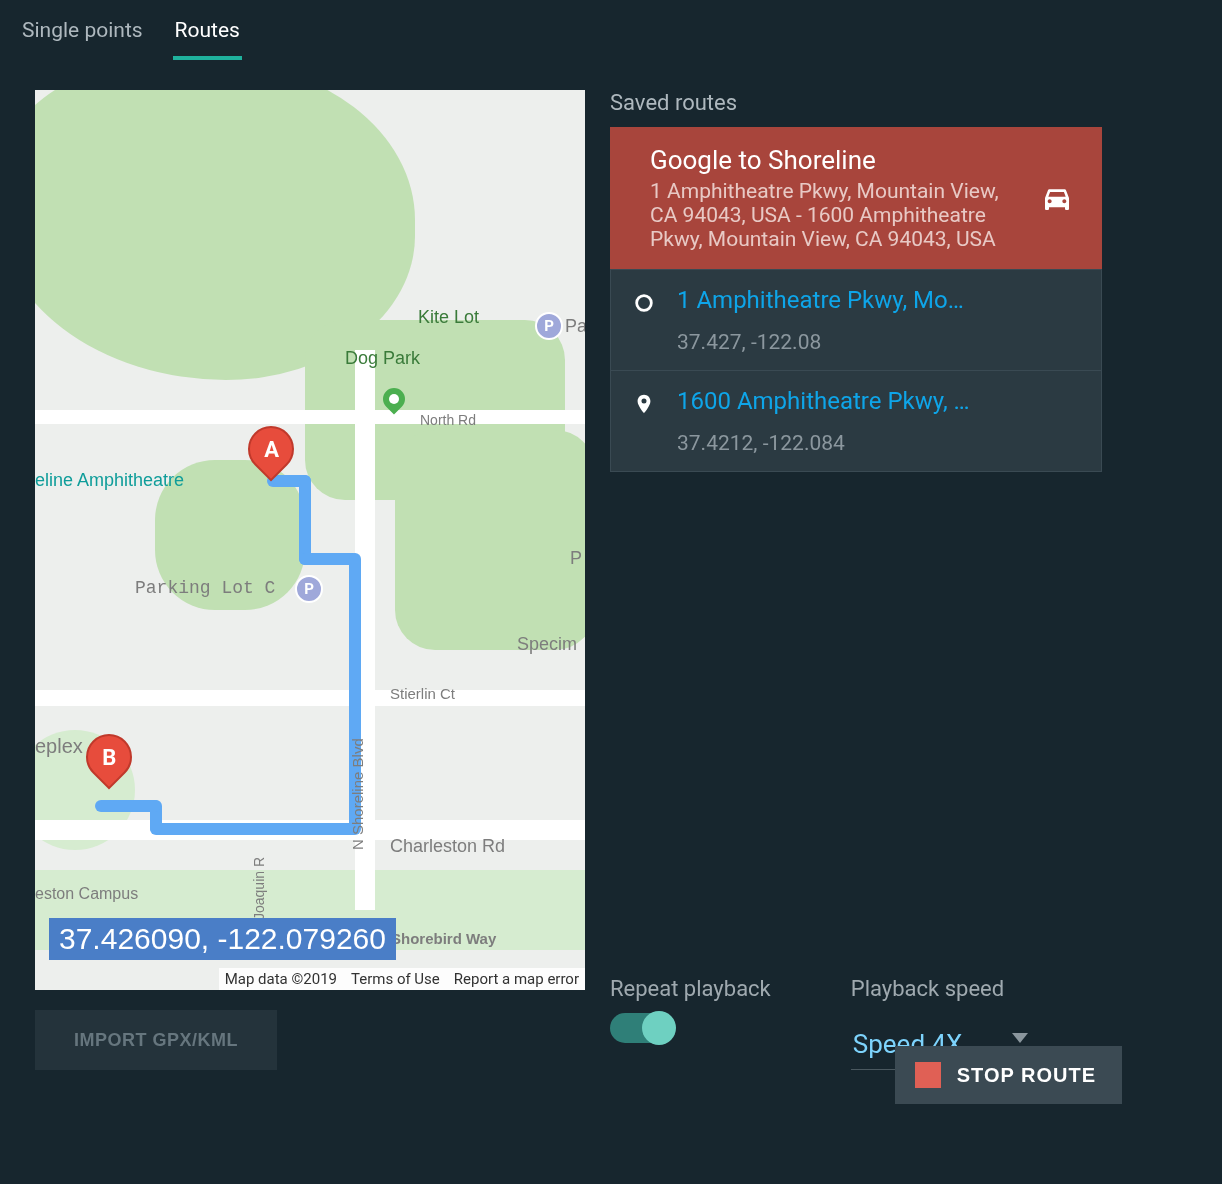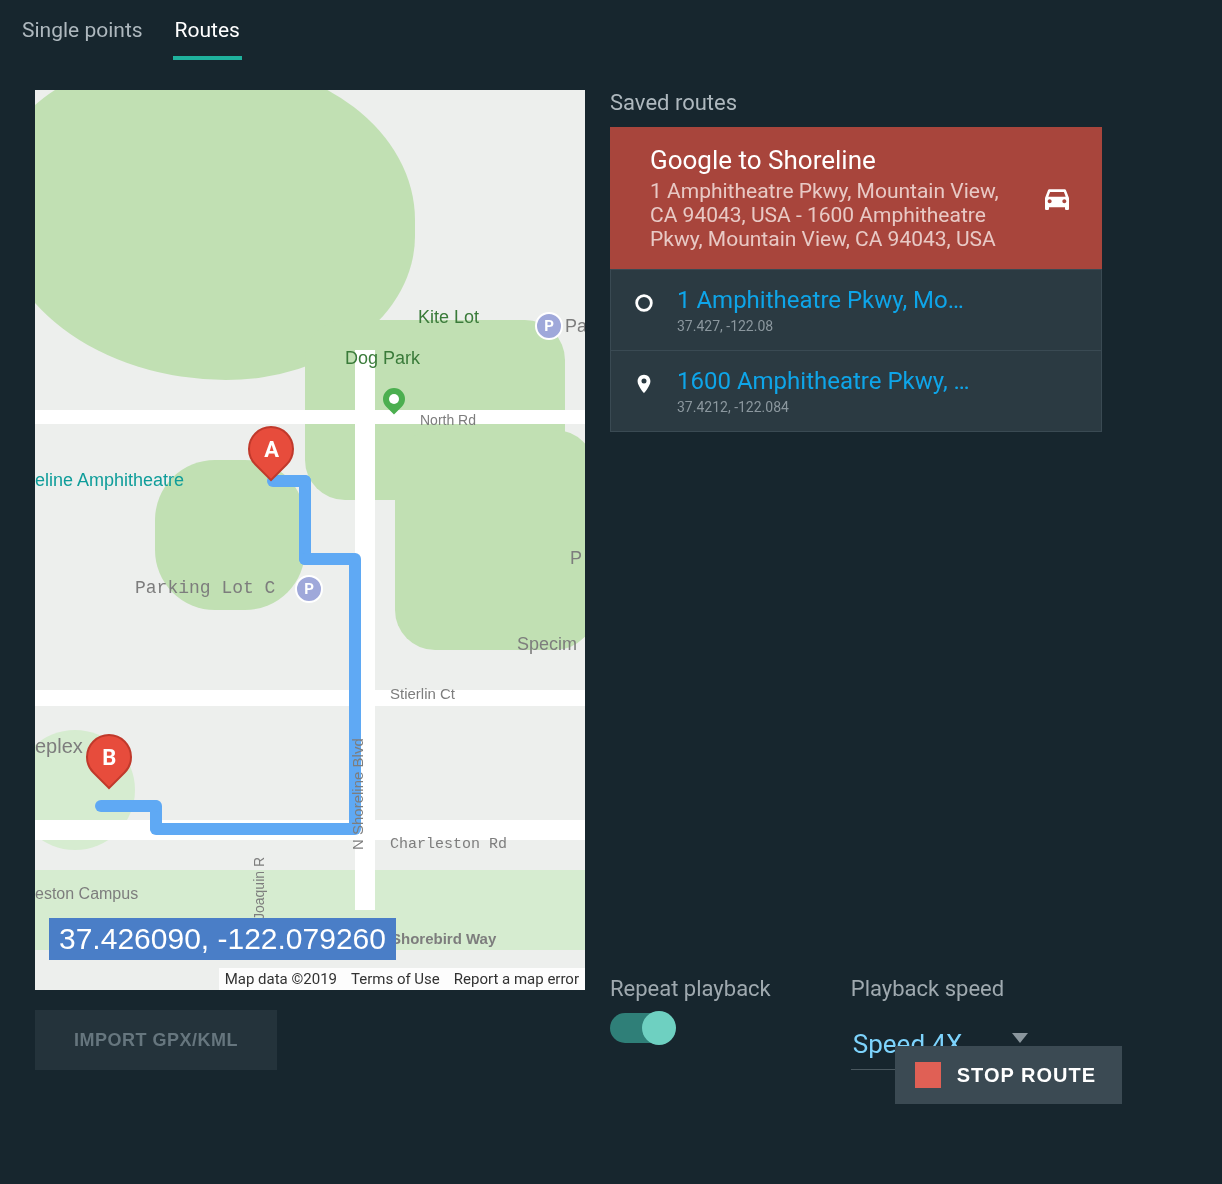--- a/index.html
+++ b/index.html
@@ -189,22 +189,22 @@
   .wp-title {
     color: #0ea5e9;
     font-size: 24px;
     white-space: nowrap;
     overflow: hidden;
     text-overflow: ellipsis;
     max-width: 360px;
   }
   .wp-coords {
     color: #8b979e;
-    font-size: 14px;
-    margin-top: 4px;
+    font-size: 21px;
+    margin-top: 16px;
   }
 
   
   .controls {
     margin-top: auto;
     padding-top: 40px;
     display:flex;
     gap: 80px;
     align-items: flex-start;
   }
@@ -326,21 +326,21 @@
           <span>B</span>
         </div>
 
       <div class="map-label" style="left:383px;top:217px;">Kite Lot</div>
       <div class="map-label" style="left:310px;top:258px;">Dog Park</div>
       <div class="map-label teal" style="left:0px;top:380px;">eline Amphitheatre</div>
       <div class="map-label gray" style="left:100px;top:488px;font-family:Liberation Mono, monospace;">Parking Lot C</div>
       <div class="map-label gray" style="left:482px;top:544px;">Specim</div>
       <div class="map-label gray" style="left:355px;top:595px;font-size:15px;">Stierlin Ct</div>
       <div class="map-label gray" style="left:314px;top:760px;font-size:15px;transform:rotate(-90deg);transform-origin:left top;">N Shoreline Blvd</div>
-      <div class="map-label gray" style="left:355px;top:746px;font-size:15px;font-family:Liberation Mono, monospace;">Charleston Rd</div>
+      <div class="map-label gray" style="left:355px;top:746px;font-size:18px;">Charleston Rd</div>
       <div class="map-label gray" style="left:356px;top:840px;font-size:15px;font-weight:bold;">Shorebird Way</div>
       <div class="map-label gray" style="left:385px;top:322px;font-size:14px;">North Rd</div>
       <div class="map-label gray" style="left:0px;top:795px;font-size:16px;">eston Campus</div>
       <div class="map-label gray" style="left:0px;top:645px;font-size:20px;">eplex</div>
       <div class="map-label gray" style="left:216px;top:830px;font-size:14px;transform:rotate(-90deg);transform-origin:left top;">Joaquin R</div>
       <div class="map-label gray" style="left:530px;top:226px;font-size:18px;">Pa</div>
       <div class="map-label gray" style="left:535px;top:458px;font-size:18px;">P</div>
 
       <div class="coord-badge">37.426090, -122.079260</div>
 

